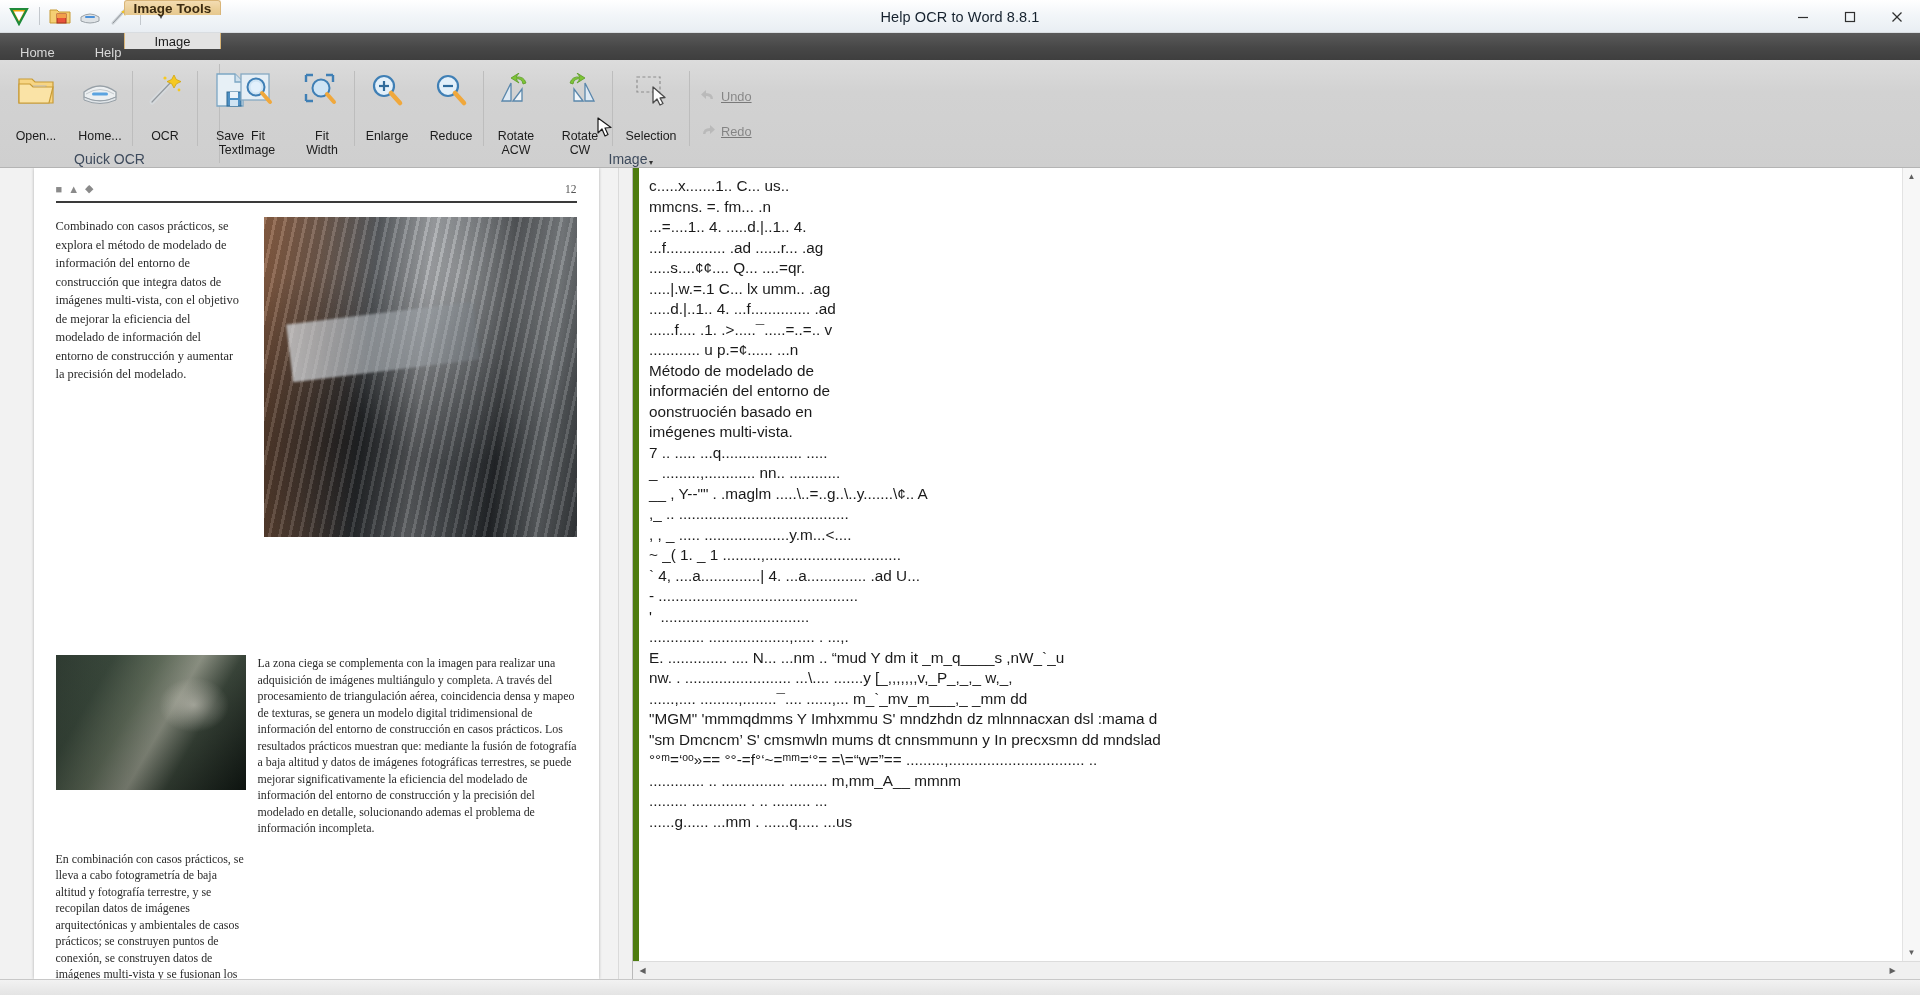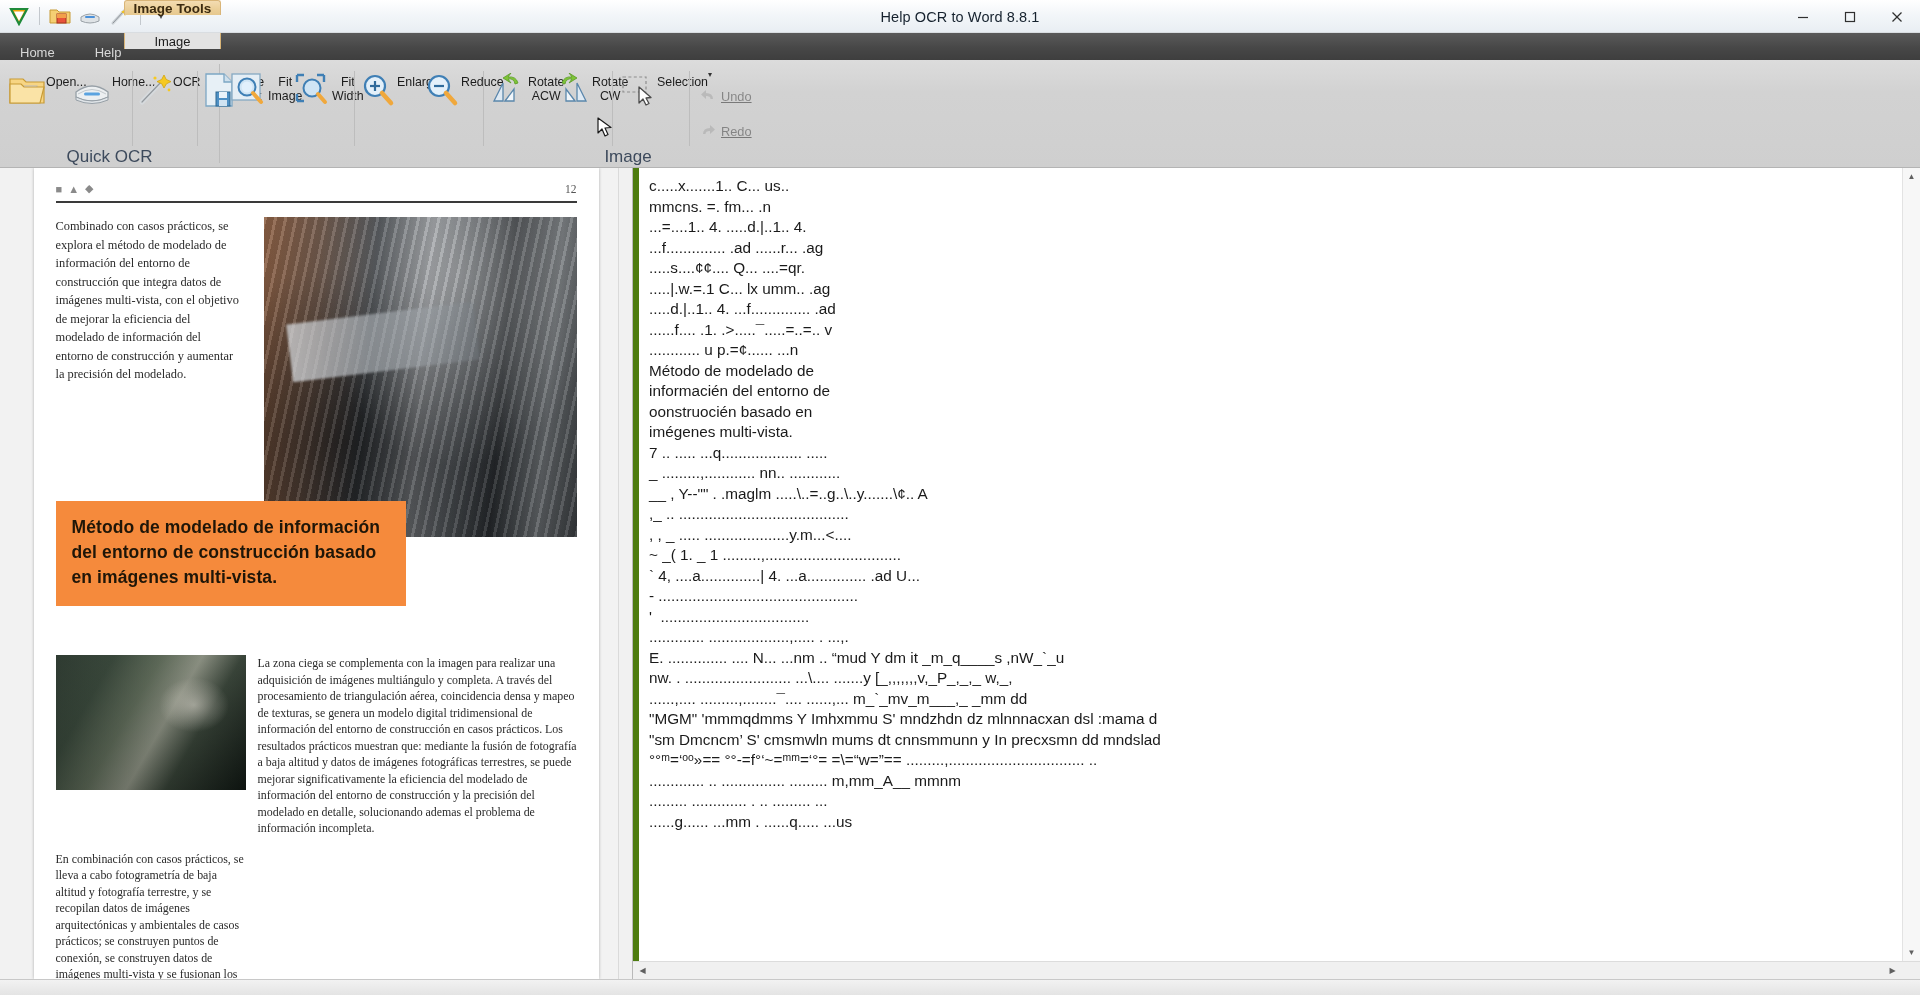--- a/index.html
+++ b/index.html
@@ -85,29 +85,29 @@
     height: 108px; flex: 0 0 108px;
     background: linear-gradient(180deg,#dcdcdc 0%,#d2d2d2 30%,#cfcfcf 100%);
     border-bottom: 1px solid #b4b4b4;
     display: flex; position: relative;
   }
   .rgroup { display: flex; position: relative; height: 108px; }
   .rgroup-items { display: flex; align-items: flex-start; padding-top: 5px; }
   .gdiv { width: 1px; background: #bdbdbd; margin: 6px 0 22px 0; align-self: stretch; }
   .glabel {
     position: absolute; bottom: 1px; left: 0; right: 0;
-    text-align: center; font-size: 17px; color: #3d4a5c;
+    text-align: center; font-size: 14px; color: #3d4a5c;
   }
 
   .rbtn {
     width: 62px; min-height: 76px;
-    display: flex; flex-direction: row; align-items: flex-start;
+    display: flex; flex-direction: column; align-items: center;
     padding: 5px 2px 0 2px; margin: 0 1px;
     border: 1px solid transparent; border-radius: 3px;
-    cursor: pointer; text-align: center;
+    cursor: pointer; text-align: center; gap: 16px;
   }
   .rbtn.wide { width: 74px; }
   .rbtn.disabled { cursor: default; opacity: .42; }
   .rbtn .ic { height: 38px; display: flex; align-items: center; justify-content: center; }
   .rbtn .lb {
     font-size: 12.4px; color: #1c1c1c; line-height: 14px;
     margin-top: 4px; white-space: pre-line;
   }
   .rbtn .chev { font-size: 8px; color: #333; line-height: 6px; margin-top: 1px; }
 
@@ -528,21 +528,20 @@
           </div>
           <div class="page-num">12</div>
         </div>
         <div class="page-rule"></div>
 
         <div class="row1">
           <div class="col-text">Combinado con casos prácticos, se explora el método de modelado de información del entorno de construcción que integra datos de imágenes multi-vista, con el objetivo de mejorar la eficiencia del modelado de información del entorno de construcción y aumentar la precisión del modelado.</div>
           <div class="hero"></div>
         </div>
 
-        <div class="orange-card">Método de modelado de información del entorno de construcción basado en imágenes multi-vista.</div>
 
         <div class="row2">
           <div class="photo2"></div>
           <div class="col-text2">La zona ciega se complementa con la imagen para realizar una adquisición de imágenes multiángulo y completa. A través del procesamiento de triangulación aérea, coincidencia densa y mapeo de texturas, se genera un modelo digital tridimensional de información del entorno de construcción en casos prácticos. Los resultados prácticos muestran que: mediante la fusión de fotografía a baja altitud y datos de imágenes fotográficas terrestres, se puede mejorar significativamente la eficiencia del modelado de información del entorno de construcción y la precisión del modelado en detalle, solucionando ademas el problema de información incompleta.</div>
         </div>
 
         <div class="bottom-text">En combinación con casos prácticos, se lleva a cabo fotogrametría de baja altitud y fotografía terrestre, y se recopilan datos de imágenes arquitectónicas y ambientales de casos prácticos; se construyen puntos de conexión, se construyen datos de imágenes multi-vista y se fusionan los datos de imágenes multi-vista y se fusionan las imágenes terrestres e imágenes aéreas.</div>
       </div>
       <div class="pane-vscroll-img"></div>
     </div>

